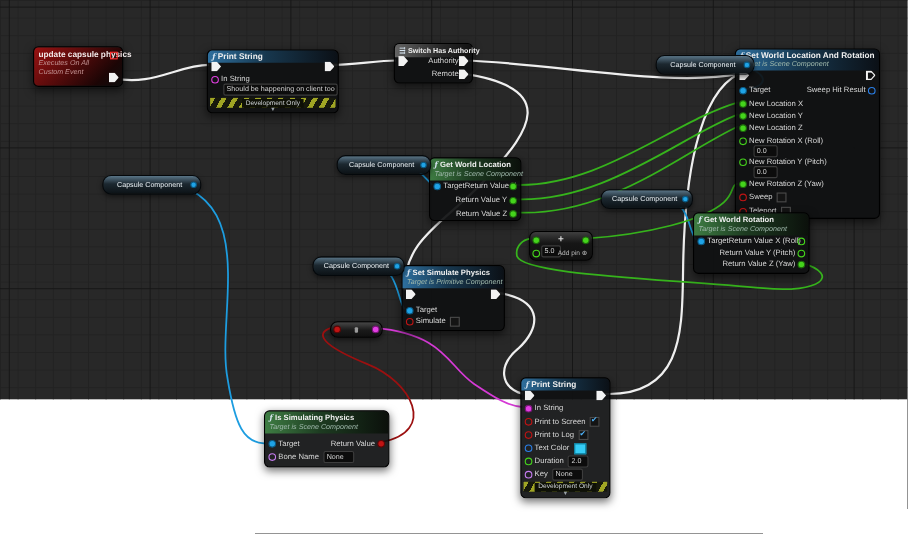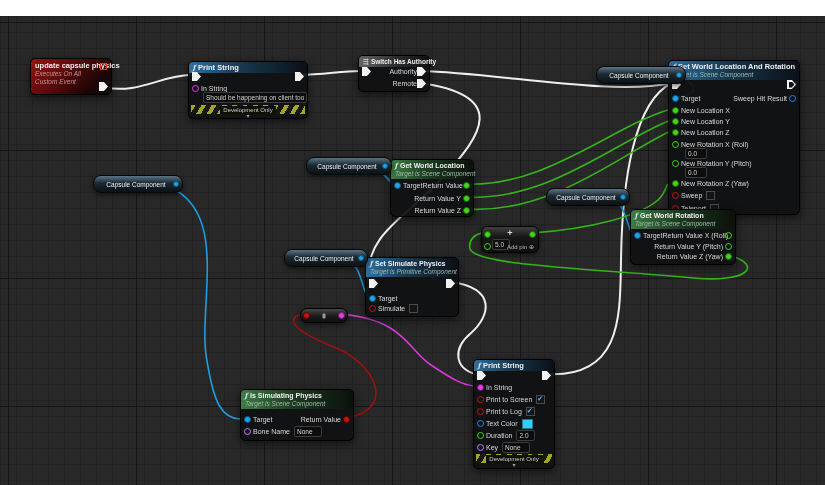--- a/index.html
+++ b/index.html
@@ -1,27 +1,26 @@
 <!DOCTYPE html>
 <html><head>
 <meta charset="utf-8">
 <style>
   html,body{margin:0;padding:0;}
   body{width:825px;height:485px;overflow:hidden;font-family:"Liberation Sans",sans-serif;}
   #canvas{
-    position:relative;width:825px;height:469px;
+    position:relative;width:825px;height:363px;
     background-color:#282828;
     background-image:
       linear-gradient(#161616 1px,transparent 1px),
       linear-gradient(90deg,#161616 1px,transparent 1px),
       linear-gradient(#222222 1px,transparent 1px),
       linear-gradient(90deg,#222222 1px,transparent 1px);
     background-size:128px 128px,128px 128px,16px 16px,16px 16px;
     background-position:8px 6px,8px 6px,0 0,0 0;
-    margin-top:16px;
   }
   #wires{position:absolute;left:0;top:0;z-index:1;}
   #wires path{fill:none;}
   .w-exec{stroke:#efefef;stroke-width:2;}
   .w-obj{stroke:#1d9de0;stroke-width:1.6;}
   .w-flt{stroke:#36b31c;stroke-width:1.6;}
   .w-str{stroke:#d63ad6;stroke-width:1.6;}
   .w-bool{stroke:#9c1010;stroke-width:1.6;}
 
   .node{position:absolute;background:rgba(16,17,18,.93);border:1px solid #000;

